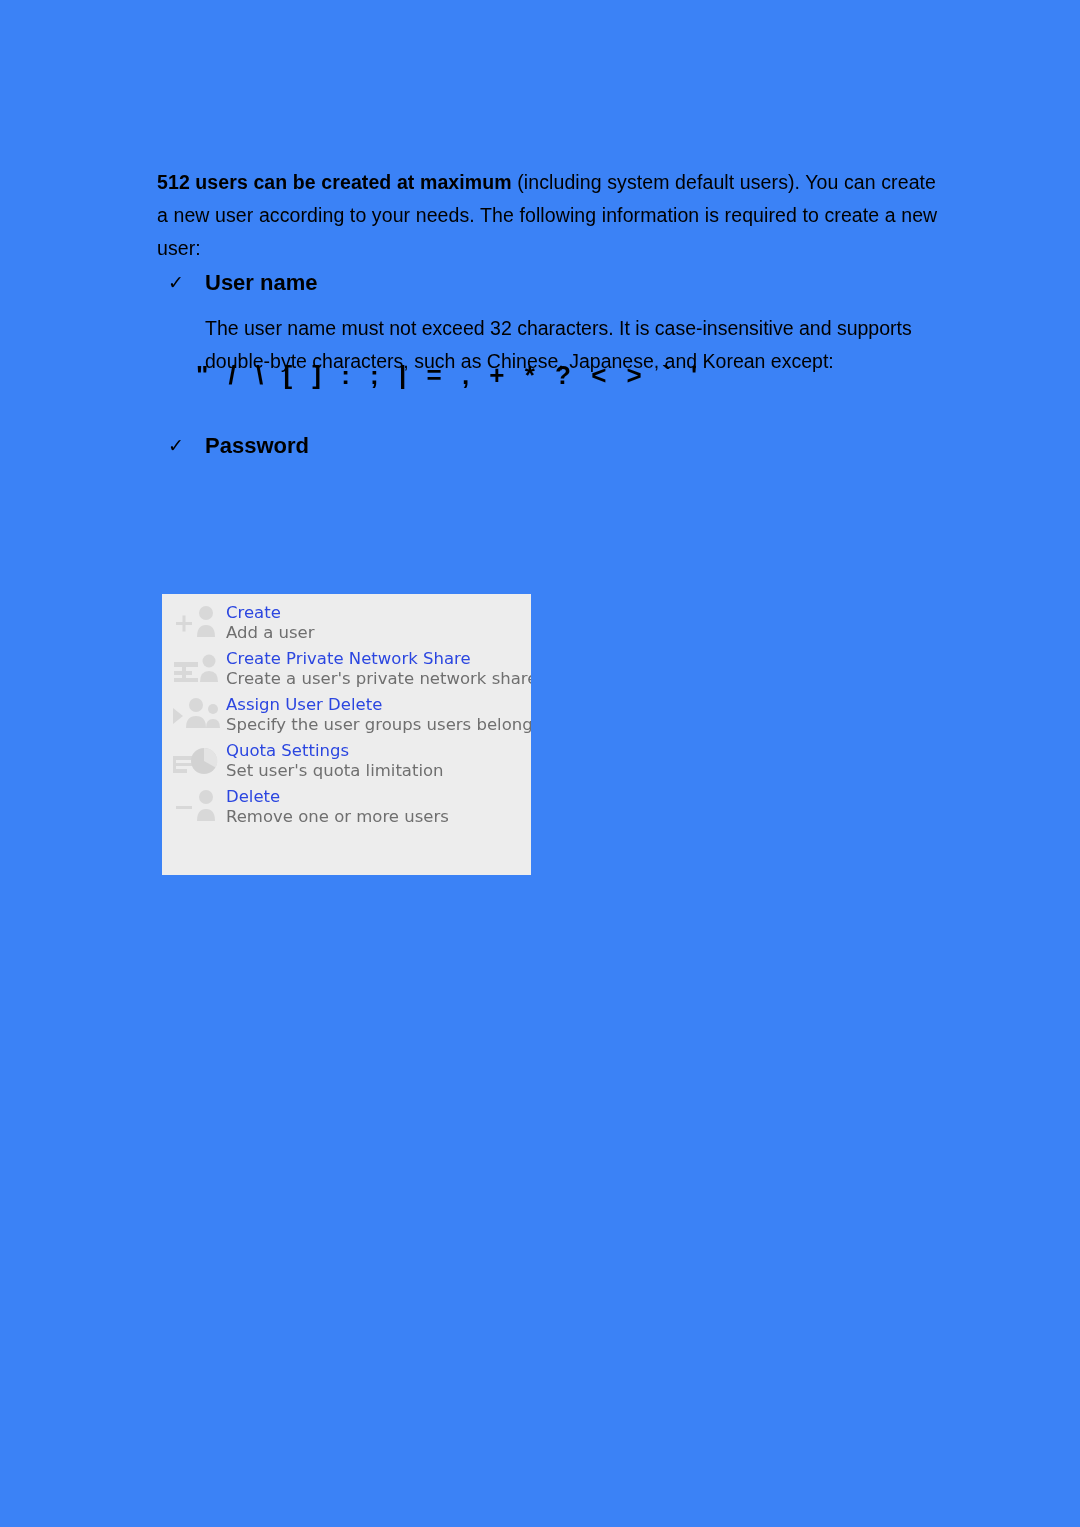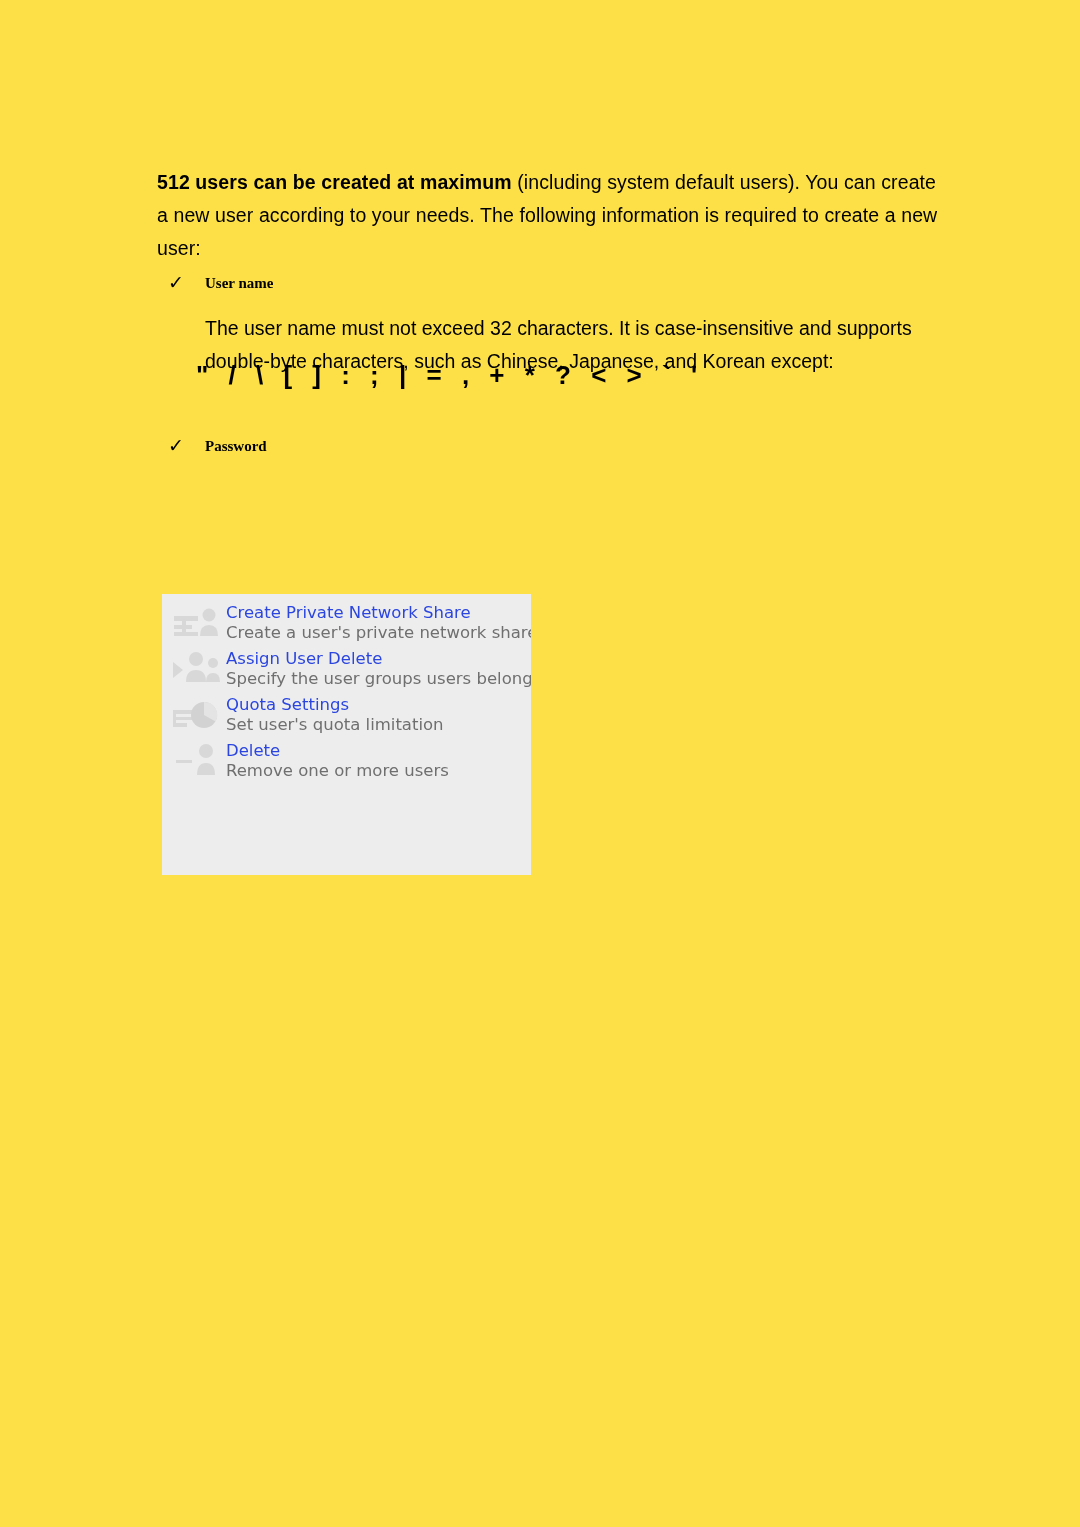--- a/index.html
+++ b/index.html
@@ -12,21 +12,21 @@
     height: 1527px;
     position: relative;
     font-family: "Liberation Sans", sans-serif;
     color: #000000;
     overflow: hidden;
   }
 
   .page {
     position: absolute;
     inset: 0;
-    background: #fde047;
+    background: #3b82f6;
   }
 
   
   .para {
     position: absolute;
     font-size: 19.5px;
     line-height: 33px;
     color: #000000;
     letter-spacing: 0.1px;
     white-space: nowrap;
@@ -47,25 +47,24 @@
     align-items: flex-start;
   }
   .check {
     width: 37px;
     font-size: 19px;
     line-height: 30px;
     color: #000;
     flex: none;
   }
   .bullet-label {
-    font-size: 15px;
+    font-size: 22px;
     line-height: 30px;
     font-weight: bold;
     color: #000;
-    font-family: Liberation Serif, serif;
   }
 
   .sub-para {
     position: absolute;
     left: 205px;
     font-size: 19.5px;
     line-height: 33px;
     color: #000;
     width: 750px;
     margin-top: 16px;
@@ -160,20 +159,36 @@
 
   <div class="bullet-row" style="left:168px; top:431px;">
     <span class="check">✓</span>
     <span class="bullet-label">Password</span>
   </div>
 
 
   <div class="panel">
     <div class="panel-inner">
 
+      <div class="action-row">
+        <span class="action-icon">
+          <svg width="56" height="44" viewBox="0 0 56 44" xmlns="http://www.w3.org/2000/svg">
+            <g fill="#d8d8d8">
+              <rect x="6" y="20" width="16" height="3"></rect>
+              <rect x="12.5" y="13.5" width="3" height="16"></rect>
+              <circle cx="36" cy="11" r="7"></circle>
+              <path d="M27 35 q0-12 9-12 q9 0 9 12 z"></path>
+            </g>
+          </svg>
+        </span>
+        <span class="action-text">
+          <div class="action-title">Create</div>
+          <div class="action-desc">Add a user</div>
+        </span>
+      </div>
 
 
       <div class="action-row">
         <span class="action-icon">
           <svg width="56" height="44" viewBox="0 0 56 44" xmlns="http://www.w3.org/2000/svg">
             <g fill="#d8d8d8">
               <rect x="4" y="14" width="24" height="5"></rect>
               <rect x="4" y="23" width="18" height="4"></rect>
               <rect x="4" y="30" width="24" height="4"></rect>
               <rect x="12" y="18" width="4" height="14"></rect>

